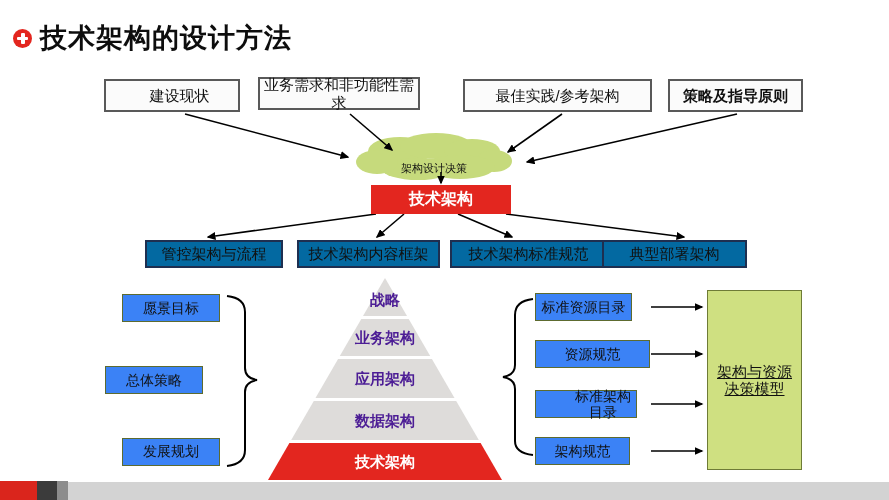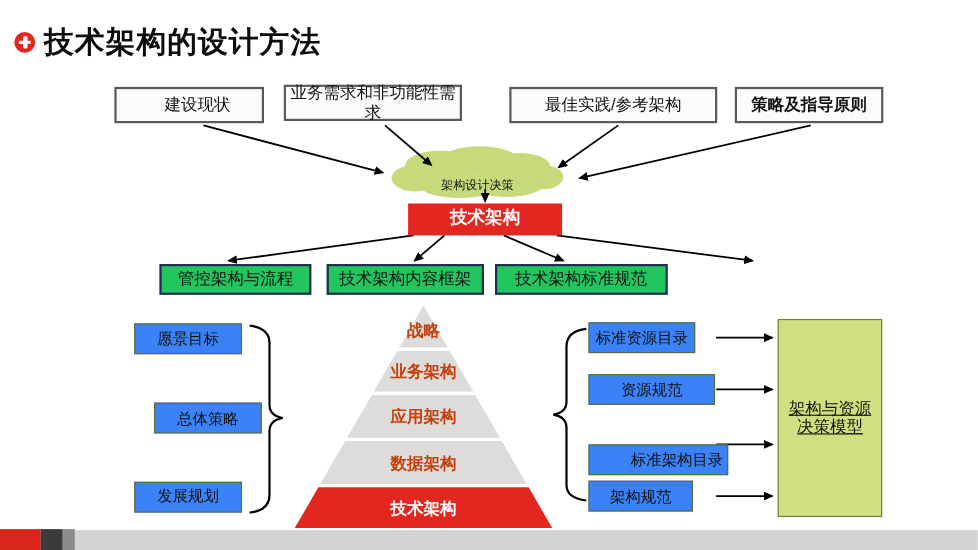--- a/index.html
+++ b/index.html
@@ -10,31 +10,31 @@
   .plus-icon{position:relative;width:19px;height:19px;border-radius:50%;background:#e3261f;flex:0 0 auto;}
   .plus-icon::before{content:"";position:absolute;left:4px;top:8px;width:11px;height:3.5px;background:#fff;border-radius:1px;}
   .plus-icon::after{content:"";position:absolute;left:8px;top:4px;width:3.5px;height:11px;background:#fff;border-radius:1px;}
   .page-title{font-size:27px;font-weight:bold;color:#0d0d0d;letter-spacing:1px;}
 
   svg.diagram{position:absolute;left:0;top:0;}
 
   .box{position:absolute;display:flex;align-items:center;justify-content:center;
        text-align:center;color:#111;box-sizing:border-box;line-height:1.15;}
   .tbox{background:#fbfbfb;border:2px solid #595959;font-size:15px;}
-  .obox{background:#22c55e;border:2px solid #1e2f50;font-size:15px;}
+  .obox{background:#0369a1;border:2px solid #1e2f50;font-size:15px;}
   .gbox{background:#3b82f6;border:1.5px solid #5d6b2f;font-size:14px;}
   .bigbox{background:#cfe081;border:1.5px solid #6e7b36;font-size:15px;flex-direction:column;text-decoration:underline;}
 
   .redbox{background:#e3261f;color:#ffffff;font-weight:bold;font-size:16px;}
 
   .cloud-label{position:absolute;left:358px;top:147px;width:152px;text-align:center;
                font-size:11px;color:#111;margin-top:14px;}
 
   .pyr-label{position:absolute;left:285px;width:200px;text-align:center;
-             font-size:15px;font-weight:bold;color:#c2410c;}
+             font-size:15px;font-weight:bold;color:#4c1d95;}
   .pyr-label.white{color:#ffffff;}
 
   .footer-bar{position:absolute;left:0;top:482px;width:889px;height:18px;background:#d3d3d3;}
   .sq{position:absolute;top:481px;height:19px;}
   .sq-red{left:0;width:37px;background:#da251c;}
   .sq-dark{left:37px;width:20px;background:#3b3b3b;}
   .sq-gray{left:57px;width:11px;background:#8c8c8c;}
 </style>
 </head>
 <body>
@@ -103,34 +103,35 @@
   <div class="box tbox" style="left:463px;top:79px;width:189px;height:33px;">最佳实践/参考架构</div>
   <div class="box tbox" style="left:668px;top:79px;width:135px;height:33px;font-weight:bold;">策略及指导原则</div>
 
   <div class="cloud-label">架构设计决策</div>
 
   <div class="box redbox" style="left:371px;top:185px;width:140px;height:29px;">技术架构</div>
 
   <div class="box obox" style="left:145px;top:240px;width:138px;height:28px;">管控架构与流程</div>
   <div class="box obox" style="left:297px;top:240px;width:143px;height:28px;">技术架构内容框架</div>
   <div class="box obox" style="left:450px;top:240px;width:157px;height:28px;">技术架构标准规范</div>
+  <div class="box obox" style="left:602px;top:240px;width:145px;height:28px;">典型部署架构</div>
 
   <div class="pyr-label" style="top:291px;">战略</div>
   <div class="pyr-label" style="top:329px;">业务架构</div>
   <div class="pyr-label" style="top:370px;">应用架构</div>
   <div class="pyr-label" style="top:412px;">数据架构</div>
   <div class="pyr-label white" style="top:453px;">技术架构</div>
 
   <div class="box gbox" style="left:122px;top:294px;width:98px;height:28px;">愿景目标</div>
-  <div class="box gbox" style="left:140px;top:366px;width:98px;height:28px;">总体策略</div>
+  <div class="box gbox" style="left:105px;top:366px;width:98px;height:28px;">总体策略</div>
   <div class="box gbox" style="left:122px;top:438px;width:98px;height:28px;font-family:Liberation Mono, monospace;">发展规划</div>
 
   <div class="box gbox" style="left:535px;top:293px;width:97px;height:28px;">标准资源目录</div>
   <div class="box gbox" style="left:535px;top:340px;width:115px;height:28px;">资源规范</div>
-  <div class="box gbox" style="left:535px;top:404px;width:127px;height:28px;padding-left:34px;">标准架构目录</div>
+  <div class="box gbox" style="left:535px;top:390px;width:102px;height:28px;padding-left:34px;">标准架构目录</div>
   <div class="box gbox" style="left:535px;top:437px;width:95px;height:28px;">架构规范</div>
 
   <div class="box bigbox" style="left:707px;top:290px;width:95px;height:180px;">
     <div>架构与资源</div>
     <div>决策模型</div>
   </div>
 
   <div class="footer-bar"></div>
   <div class="sq sq-red"></div>
   <div class="sq sq-dark"></div>

